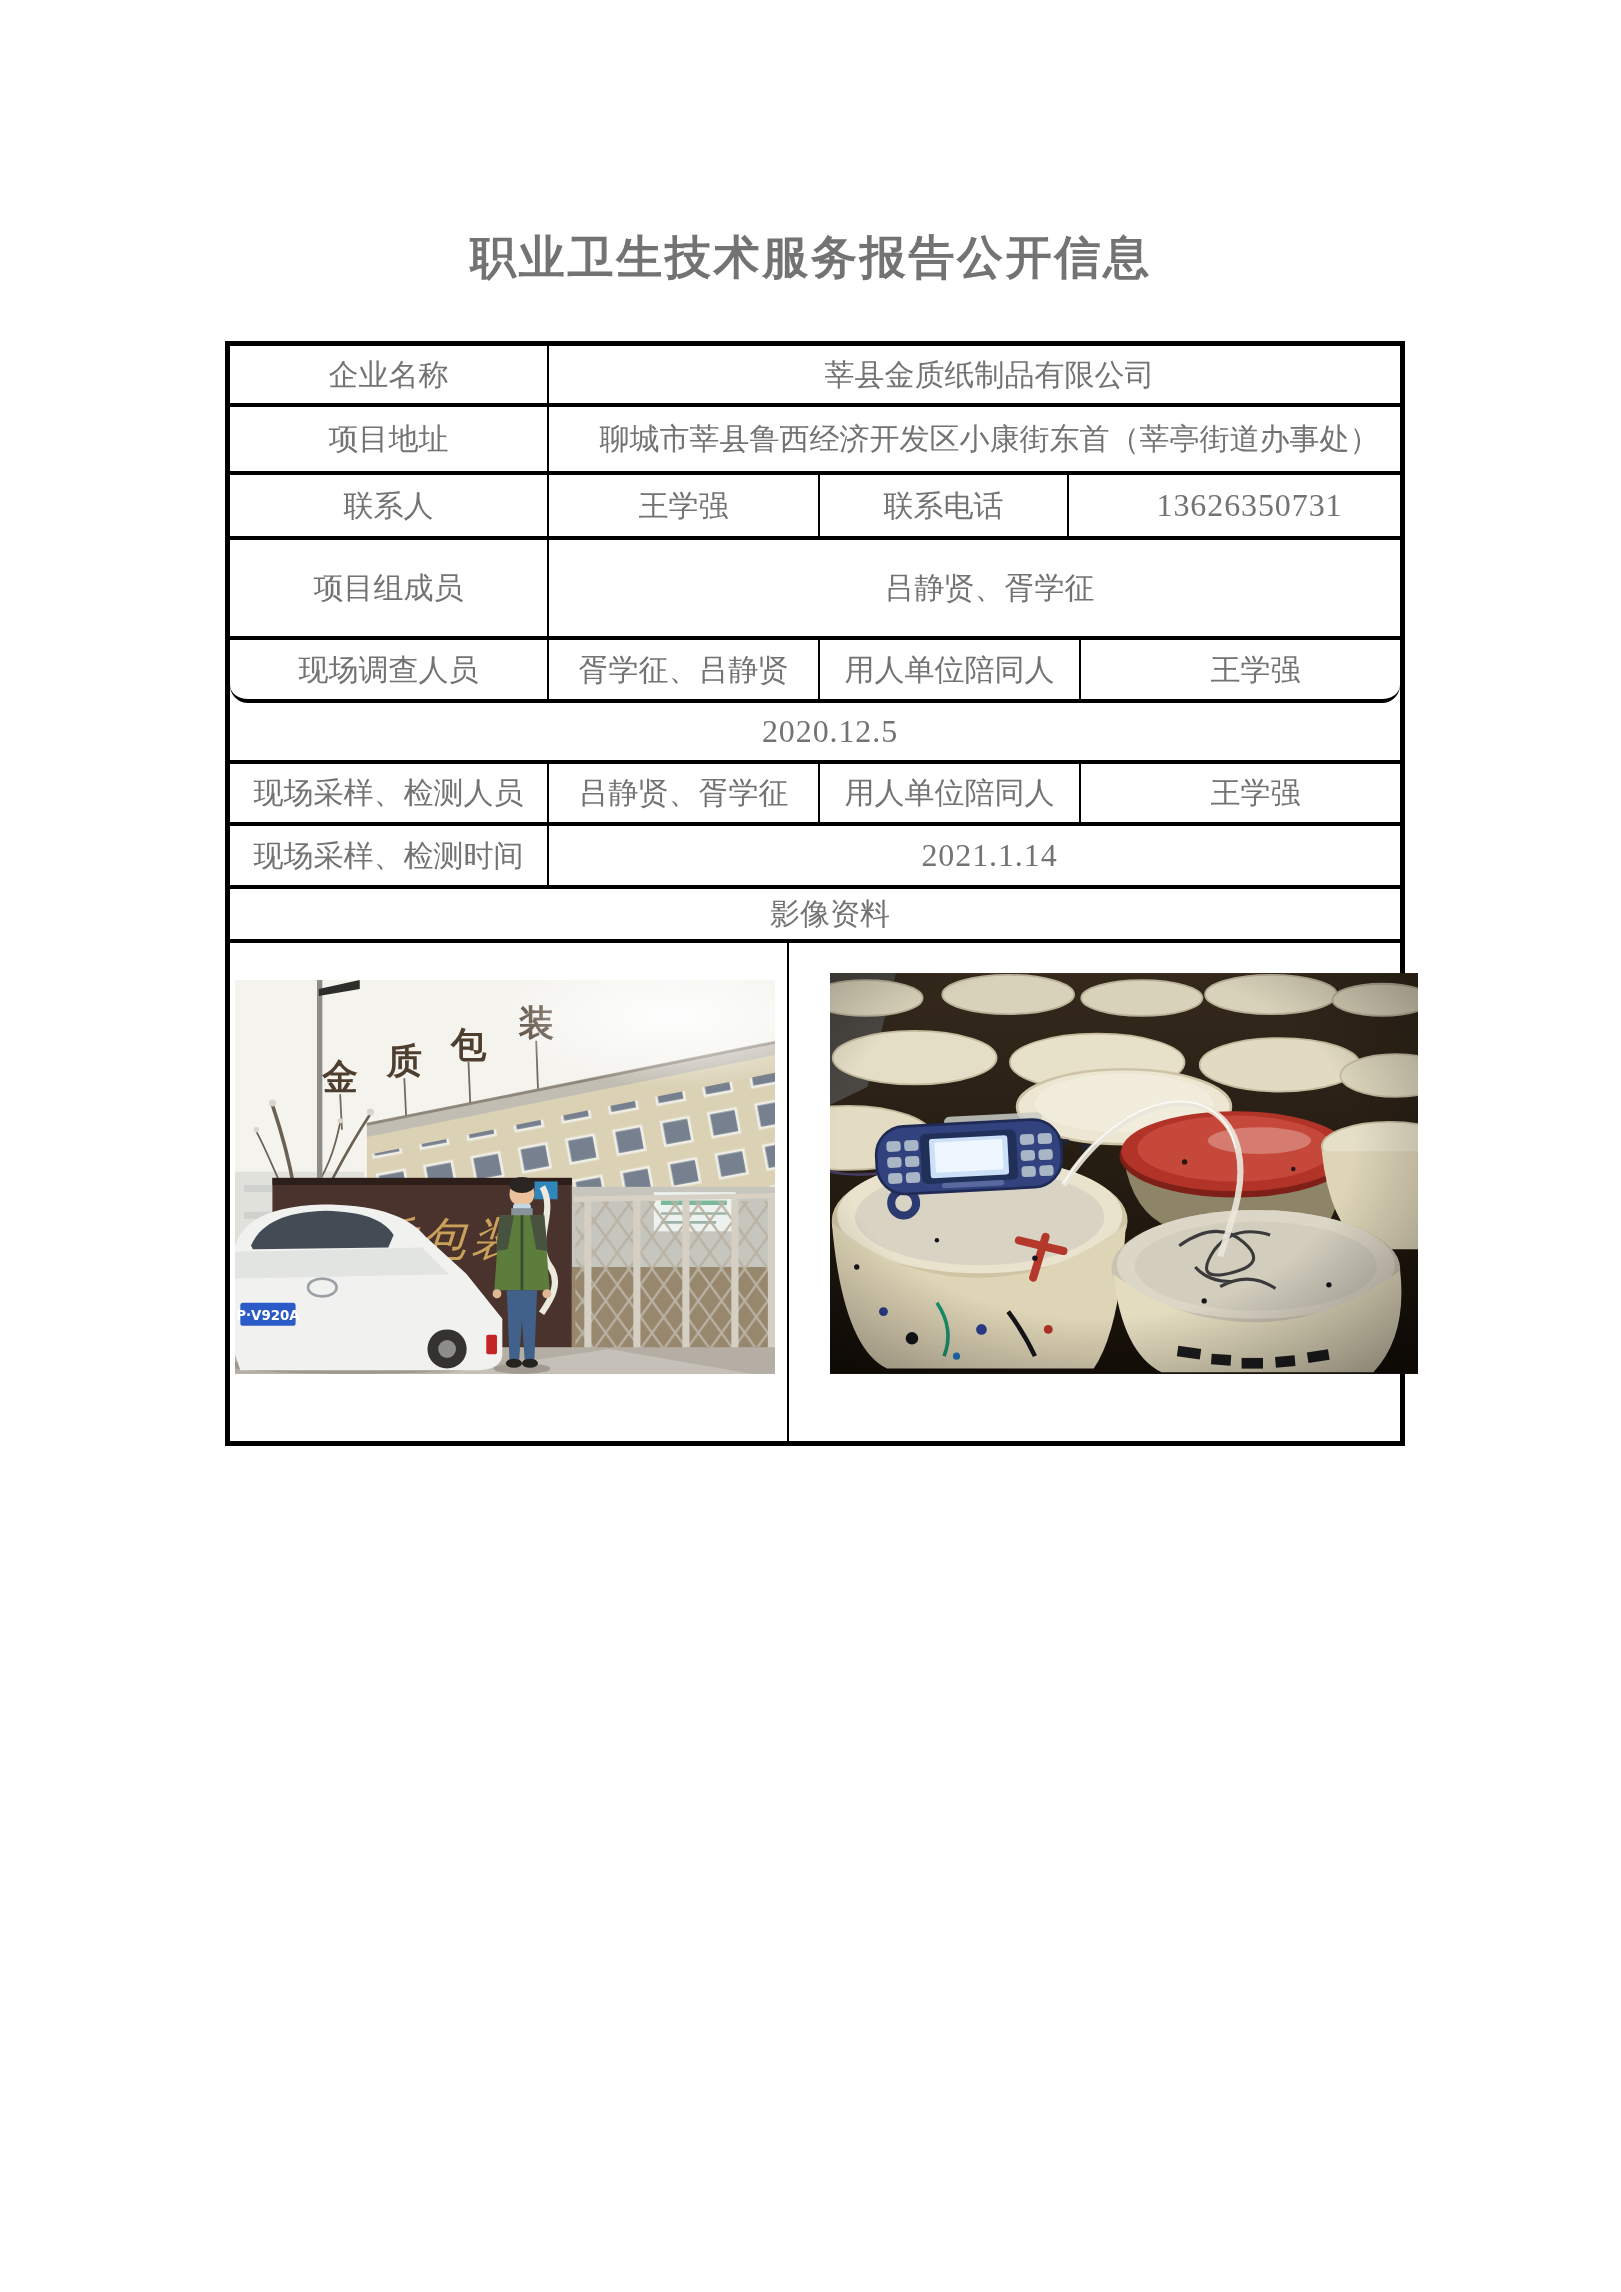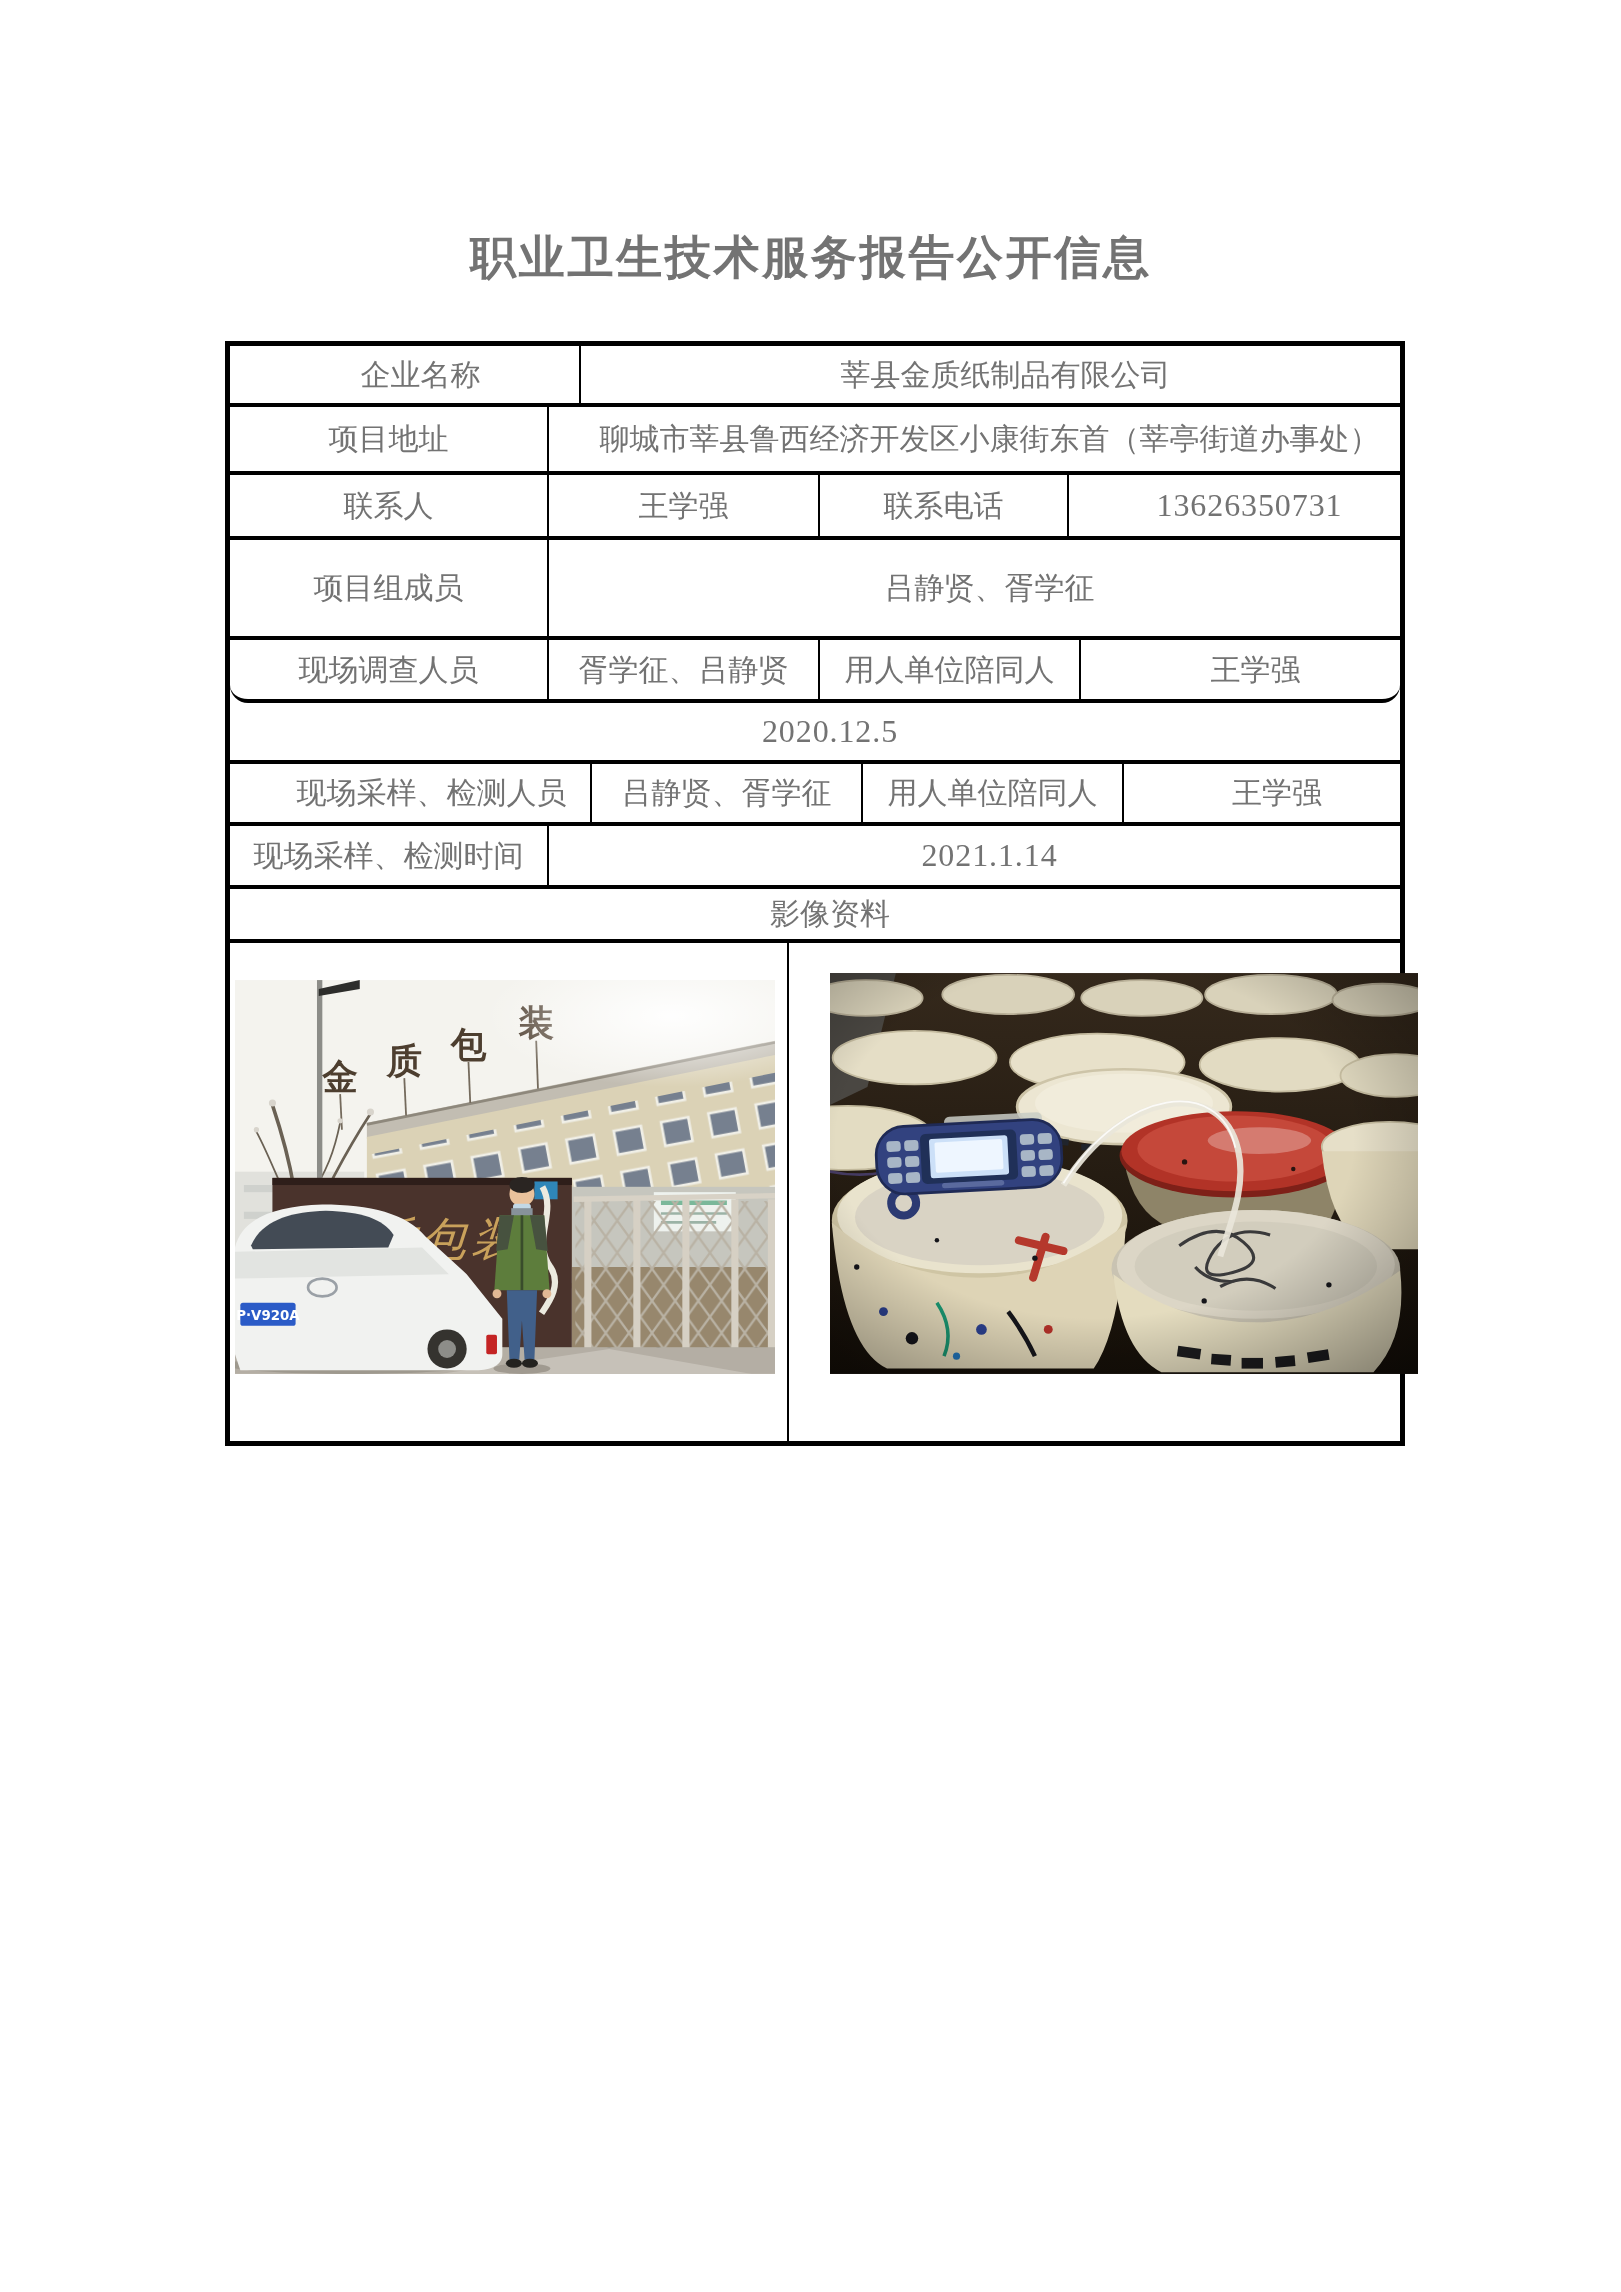--- a/index.html
+++ b/index.html
@@ -13,22 +13,22 @@
   .row{display:flex;align-items:stretch;border-bottom:4.5px solid #000;box-sizing:border-box;flex:none;}
   .row:last-child{border-bottom:none;}
   .cell{display:flex;align-items:center;justify-content:center;box-sizing:border-box;
         border-right:2.7px solid #000;font-size:30px;text-align:center;line-height:1.2;padding:0 5.3px;}
   .cell:last-child{border-right:none;margin-left:30px;}
   .c1{width:319px;flex:none;}
   .c2{width:271px;flex:none;}
   .c3a{width:249px;flex:none;}
   .c3b{width:261px;flex:none;}
   .rest{flex:1;}
-  .r1{height:61px;padding-left:32px;} .r2{height:68px;} .r3{height:65px;} .r4{height:100px;}
-  .r5{height:63px;border-radius:18px;} .r6{height:61px;} .r7{height:62px;padding-left:43px;} .r8{height:63px;} .r9{height:54px;justify-content:flex-end;}
+  .r1{height:61px;} .r2{height:68px;} .r3{height:65px;} .r4{height:100px;}
+  .r5{height:63px;border-radius:18px;} .r6{height:61px;} .r7{height:62px;} .r8{height:63px;} .r9{height:54px;justify-content:flex-end;}
   .r10{flex:1;}
   .num{font-size:32px;letter-spacing:0.9px;}
   .photo-cell{position:relative;padding:0;display:block;}
   .photo-cell-left{width:559px;flex:none;}
   .photo-left-svg{position:absolute;left:5.3px;top:37px;}
   .photo-right-svg{position:absolute;left:10.7px;top:30px;}
   svg text{font-family:"DejaVu Sans","Liberation Sans",sans-serif;}
 </style>
 </head>
 <body>

